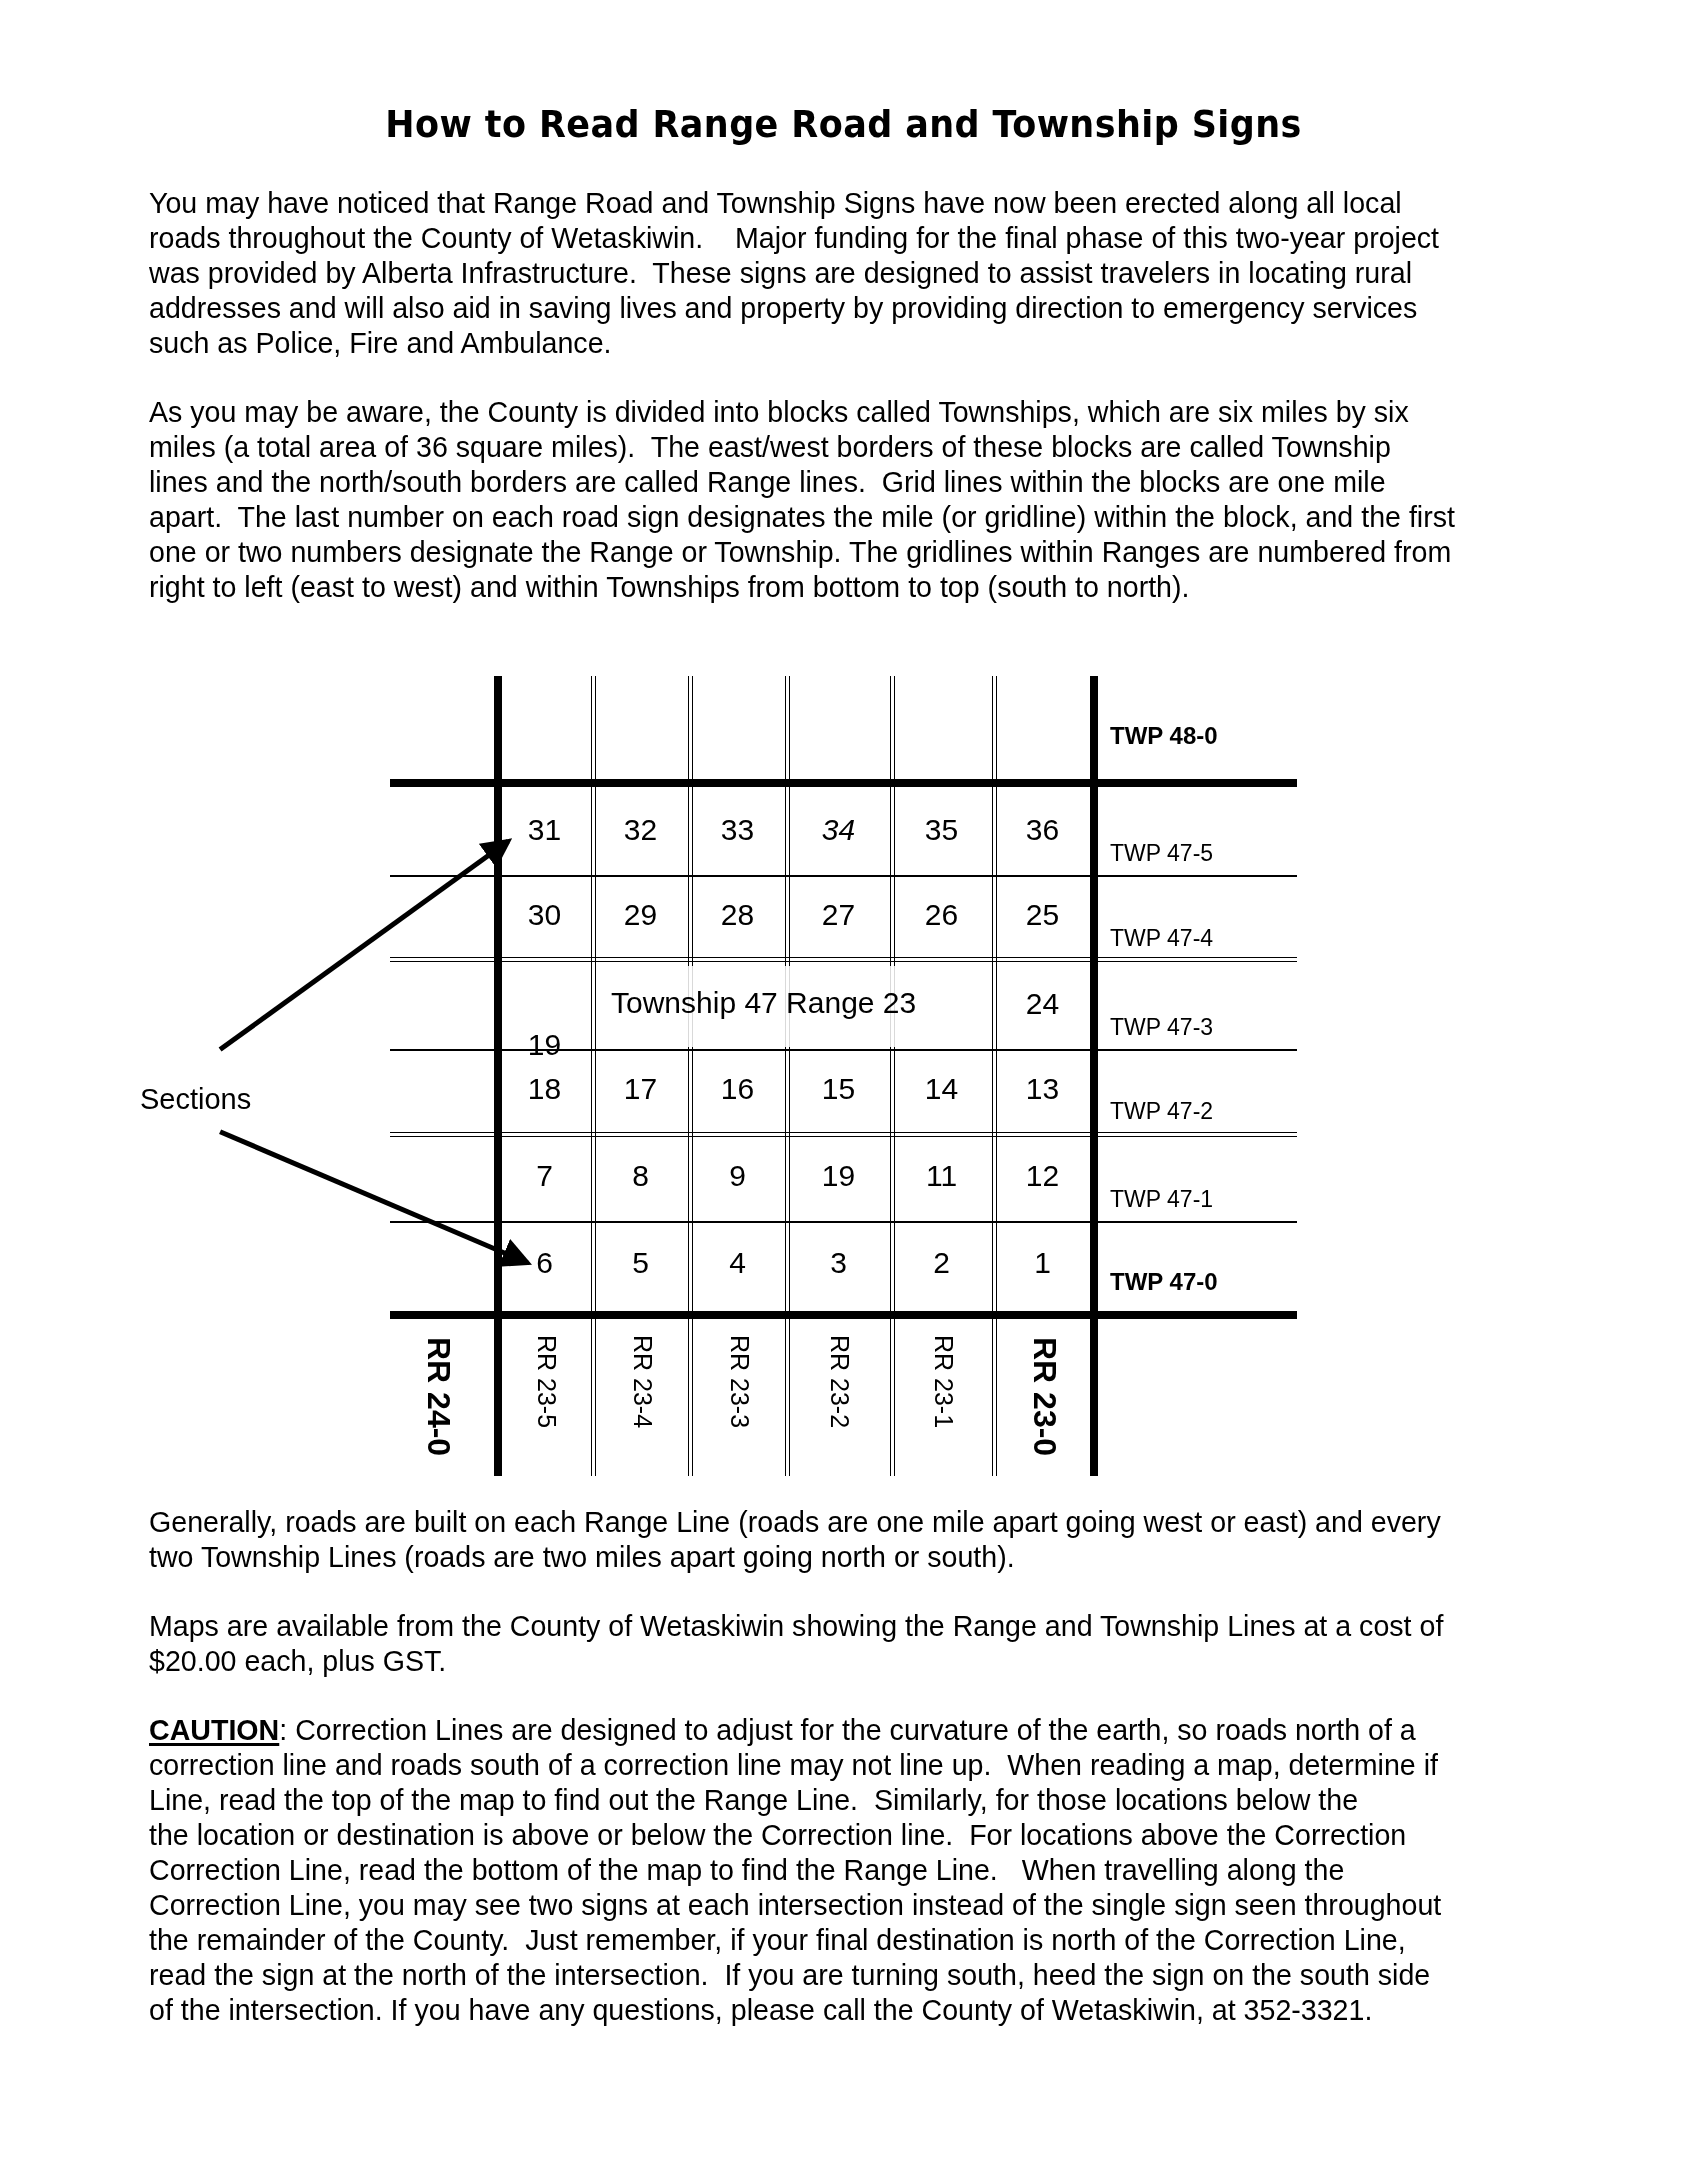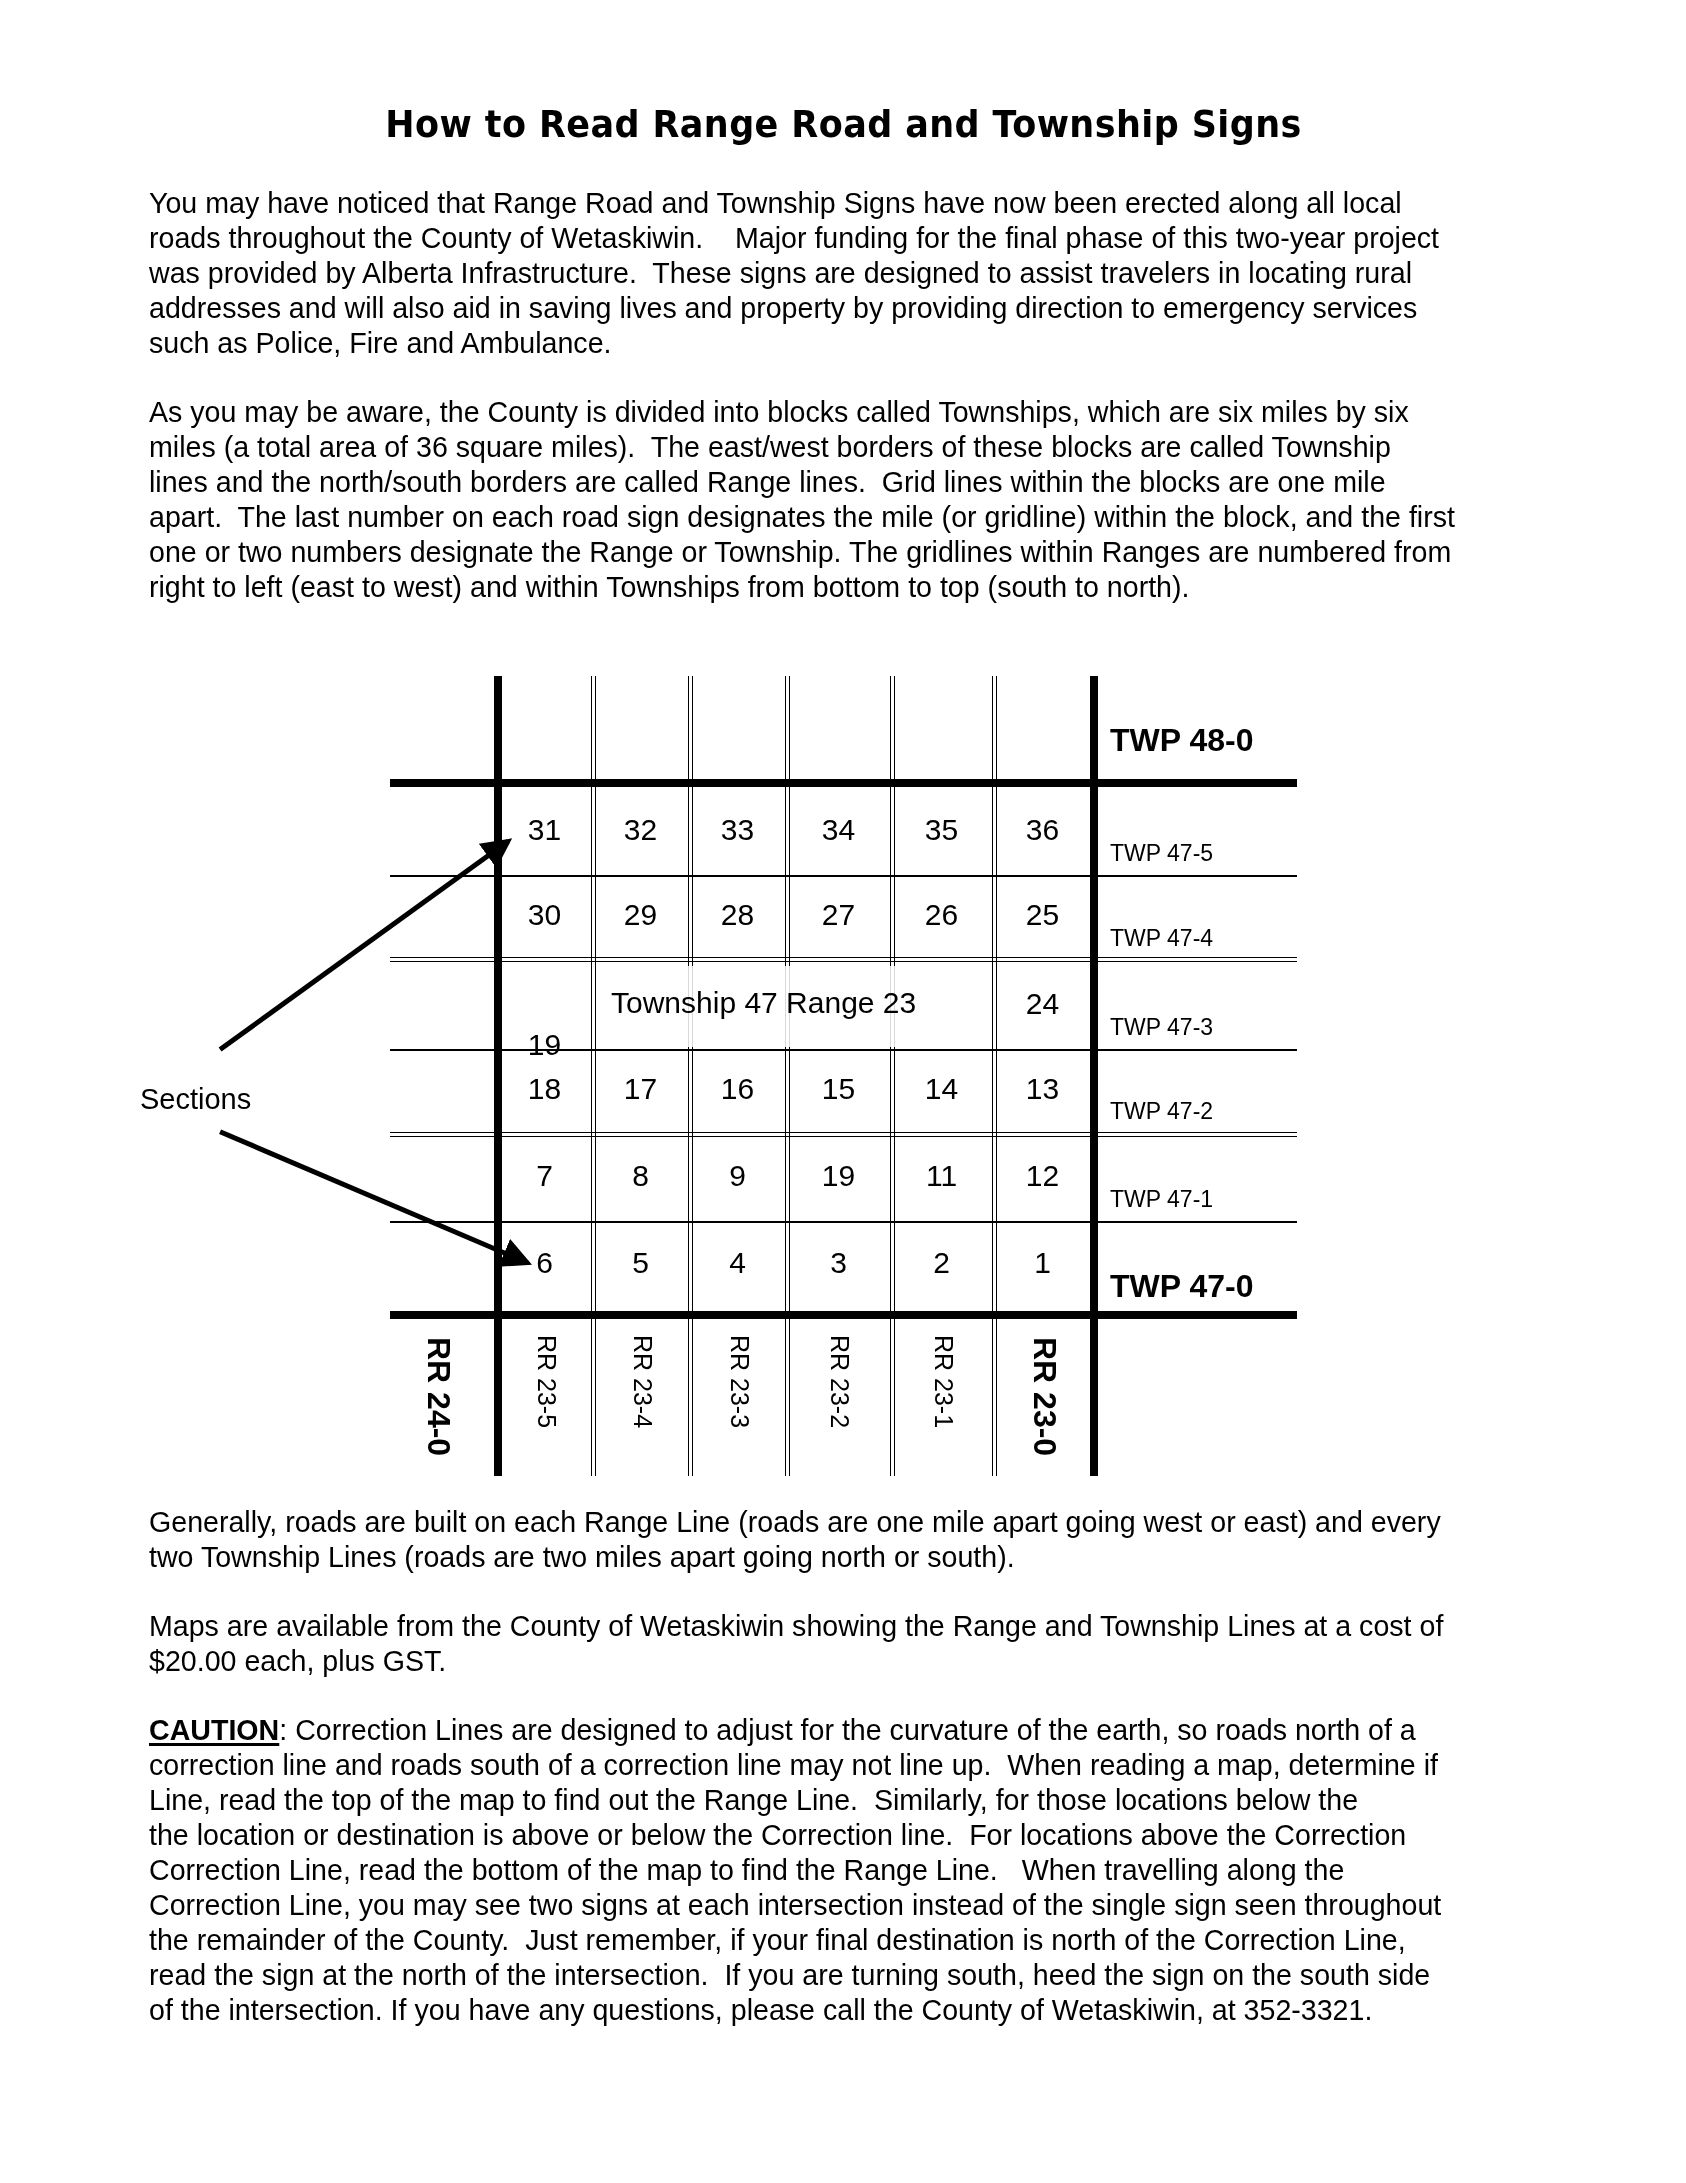--- a/index.html
+++ b/index.html
@@ -23,21 +23,21 @@
     position: absolute; width: 101px; text-align: center;
     font-family: "Liberation Sans", sans-serif; font-size: 30px; line-height: 34px;
   }
   .center-label {
     position: absolute; left: 611px; top: 984px; width: 319px; height: 37px;
     font-family: "Liberation Sans", sans-serif; font-size: 30px; line-height: 37px; white-space: nowrap;
   }
   .twp {
     position: absolute; left: 1110px; font-family: "Liberation Sans", sans-serif; font-size: 23px; white-space: nowrap;
   }
-  .twp.bold { font-weight: bold; font-size: 32px; }
+  .twp.bold { font-weight: bold; font-size: 24px; }
   .rr {
     position: absolute; font-family: "Liberation Sans", sans-serif; font-size: 25px; white-space: nowrap;
     writing-mode: vertical-rl; line-height: 28.6px;
   }
   .rr.bold { font-weight: bold; font-size: 32px; line-height: 34px; }
   .sections-label { position: absolute; left: 140px; top: 1083px; font-family: "Liberation Sans", sans-serif; font-size: 29px; white-space: nowrap; }
   svg.arrows { position: absolute; left: 0; top: 0; }
 </style>
 </head>
 <body>
@@ -79,21 +79,21 @@
   <div class="ln hdbl" style="left:390px; top:957px; width:907px;"></div>
   <div class="ln hthin" style="left:390px; top:1049px; width:907px;"></div>
   <div class="ln hdbl" style="left:390px; top:1132px; width:907px;"></div>
   <div class="ln hthin" style="left:390px; top:1221px; width:907px;"></div>
 
   <div style="position:absolute; left:598px; top:966px; width:390px; height:81px; background:rgba(255,255,255,0.85);"></div>
 
   <div class="cellnum" style="left:494px; top:813px;">31</div>
   <div class="cellnum" style="left:590px; top:813px;">32</div>
   <div class="cellnum" style="left:687px; top:813px;">33</div>
-  <div class="cellnum" style="left:788px; top:813px;">34</div>
+  <div class="cellnum" style="left:788px; top:813px;font-style:italic;">34</div>
   <div class="cellnum" style="left:891px; top:813px;">35</div>
   <div class="cellnum" style="left:992px; top:813px;">36</div>
 
   <div class="cellnum" style="left:494px; top:898px;">30</div>
   <div class="cellnum" style="left:590px; top:898px;">29</div>
   <div class="cellnum" style="left:687px; top:898px;">28</div>
   <div class="cellnum" style="left:788px; top:898px;">27</div>
   <div class="cellnum" style="left:891px; top:898px;">26</div>
   <div class="cellnum" style="left:992px; top:898px;">25</div>
 

